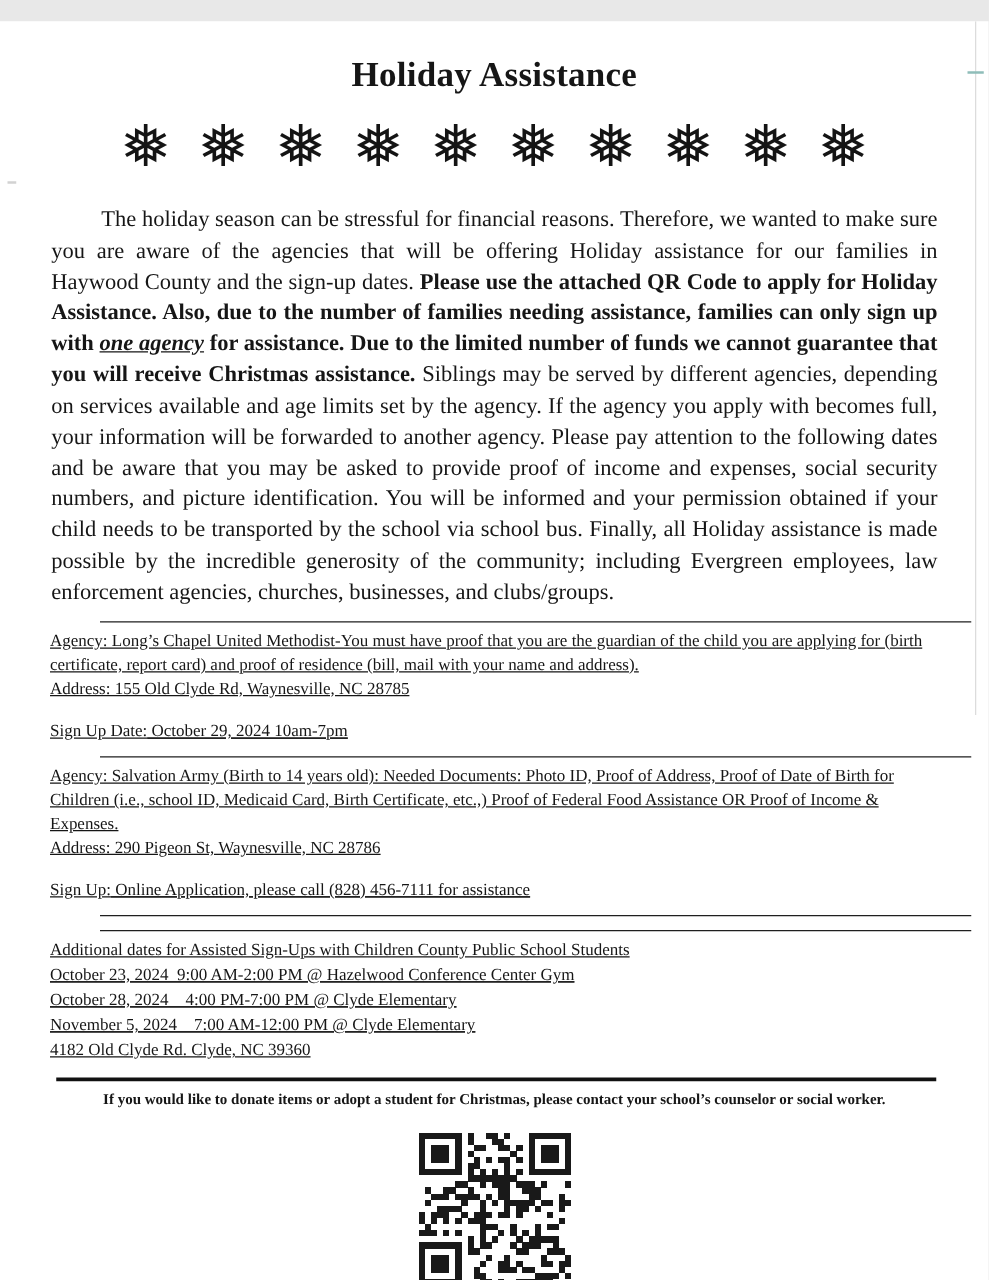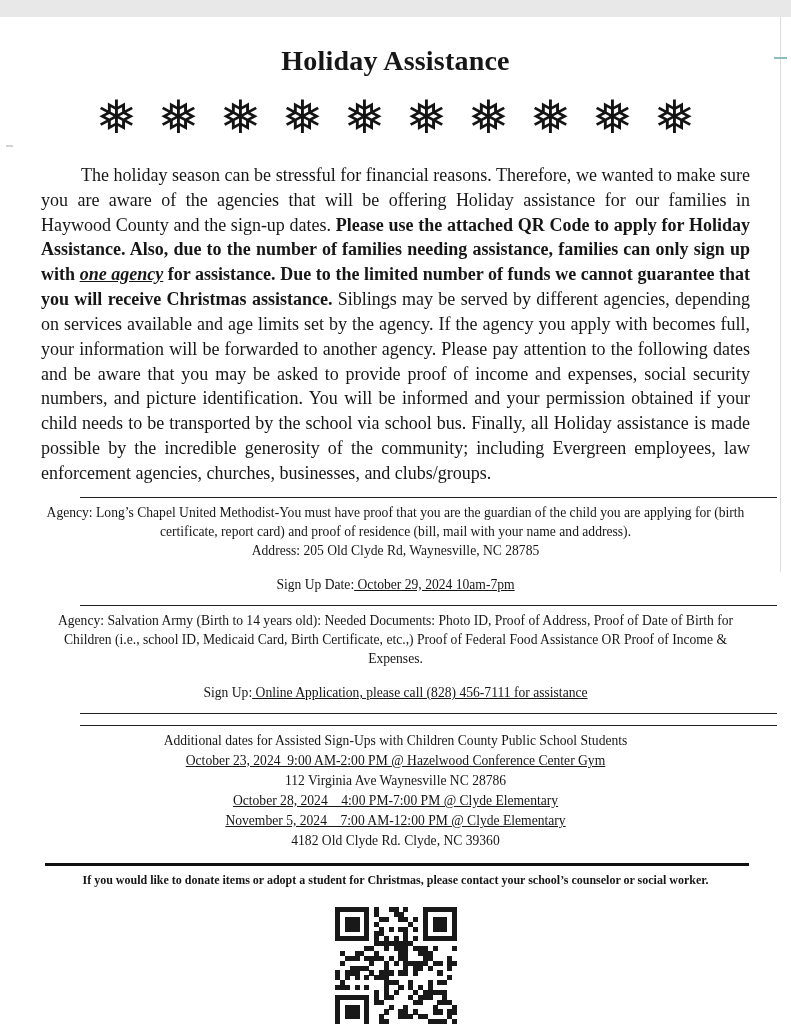--- a/index.html
+++ b/index.html
@@ -47,21 +47,22 @@
   }
   .rule-heavy{
     height:0;border:0;
     border-top:3px solid #111;
     margin:13px 42px 6px 45px;
   }
   .section{
     margin:0 40px;
     font-size:13.6px;
     line-height:1.4;
-    text-align:center;
+    text-align:left;
+    text-decoration:underline;
   }
   .signup-line{margin-top:15px;}
   .addl-row{margin-top:1px;}
   .donate{
     margin:2px 50px 0 50px;
     font-size:12px;
     line-height:1.45;
     font-weight:700;
     text-align:center;
   }
@@ -111,40 +112,40 @@
     <span>❅</span>
     <span>❅</span>
   </div>
 
   <p class="intro"><span>The holiday season can be stressful for financial reasons. Therefore, we wanted to make sure you are aware of the agencies that will be offering Holiday assistance for our families in Haywood County and the sign-up dates. </span><span class="b">Please use the attached QR Code to apply for Holiday Assistance. Also, due to the number of families needing assistance, families can only sign up with </span><span class="biu">one agency</span><span class="b"> for assistance. Due to the limited number of funds we cannot guarantee that you will receive Christmas assistance.</span><span>  Siblings may be served by different agencies, depending on services available and age limits set by the agency. If the agency you apply with becomes full, your information will be forwarded to another agency. Please pay attention to the following dates and be aware that you may be asked to provide proof of income and expenses, social security numbers, and picture identification. You will be informed and your permission obtained if your child needs to be transported by the school via school bus. Finally, all Holiday assistance is made possible by the incredible generosity of the community; including Evergreen employees, law enforcement agencies, churches, businesses, and clubs/groups.</span></p>
 
   <hr class="rule">
 
   <div class="section">
     <div>Agency: Long’s Chapel United Methodist-You must have proof that you are the guardian of the child you are applying for (birth certificate, report card) and proof of residence (bill, mail with your name and address).</div>
-    <div>Address: 205 Old Clyde Rd, Waynesville, NC 28785</div>
+    <div>Address: 155 Old Clyde Rd, Waynesville, NC 28785</div>
     <div class="signup-line"><span>Sign Up Date:</span><span class="u">&nbsp;October 29, 2024 10am-7pm</span></div>
   </div>
 
   <hr class="rule">
 
   <div class="section">
     <div>Agency: Salvation Army (Birth to 14 years old): Needed Documents: Photo ID, Proof of Address, Proof of Date of Birth for Children (i.e., school ID, Medicaid Card, Birth Certificate, etc.,) Proof of Federal Food Assistance OR Proof of Income &amp; Expenses.</div>
+    <div>Address: 290 Pigeon St, Waynesville, NC 28786</div>
     <div class="signup-line"><span>Sign Up:</span><span class="u">&nbsp;Online Application, please call (828) 456-7111 for assistance</span></div>
   </div>
 
   <hr class="rule">
 
 
   <hr class="rule">
 
   <div class="section">
     <div>Additional dates for Assisted Sign-Ups with Children County Public School Students</div>
     <div class="addl-row u">October 23, 2024&nbsp; 9:00 AM-2:00 PM @ Hazelwood Conference Center Gym</div>
-    <div class="addl-row">112 Virginia Ave Waynesville NC 28786</div>
     <div class="addl-row u">October 28, 2024&nbsp;&nbsp;&nbsp; 4:00 PM-7:00 PM @ Clyde Elementary</div>
     <div class="addl-row u">November 5, 2024&nbsp;&nbsp;&nbsp; 7:00 AM-12:00 PM @ Clyde Elementary</div>
     <div class="addl-row">4182 Old Clyde Rd. Clyde, NC 39360</div>
   </div>
 
   <hr class="rule-heavy">
 
   <div class="donate">If you would like to donate items or adopt a student for Christmas, please contact your school’s counselor or social worker.</div>
 
   <div class="qr-wrap">

